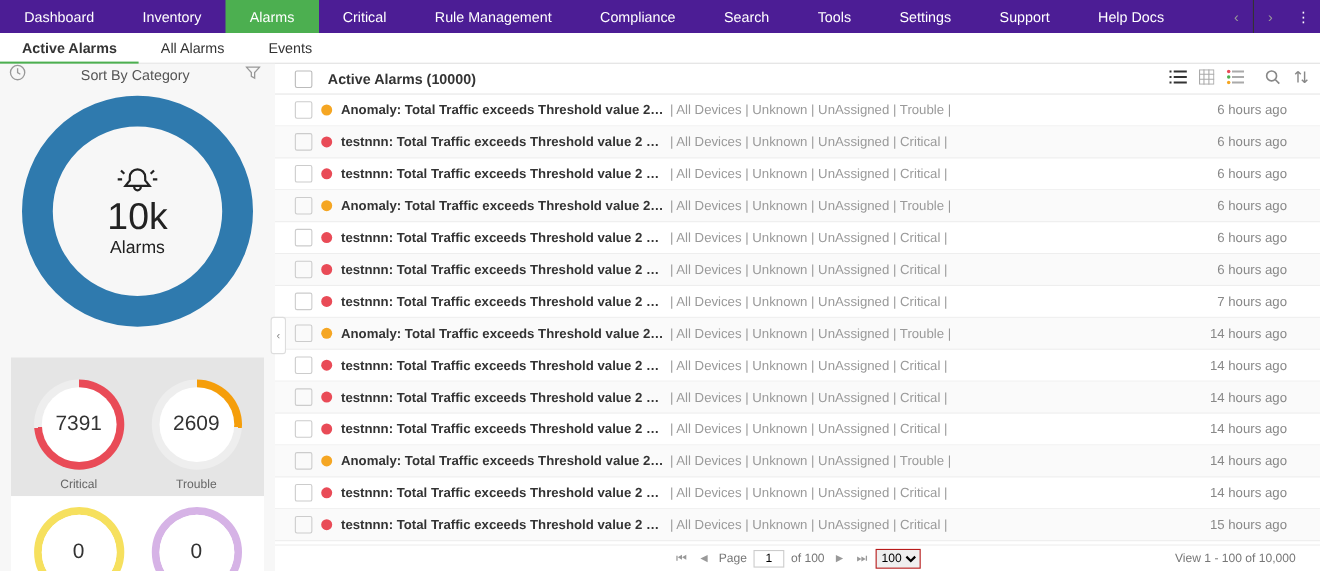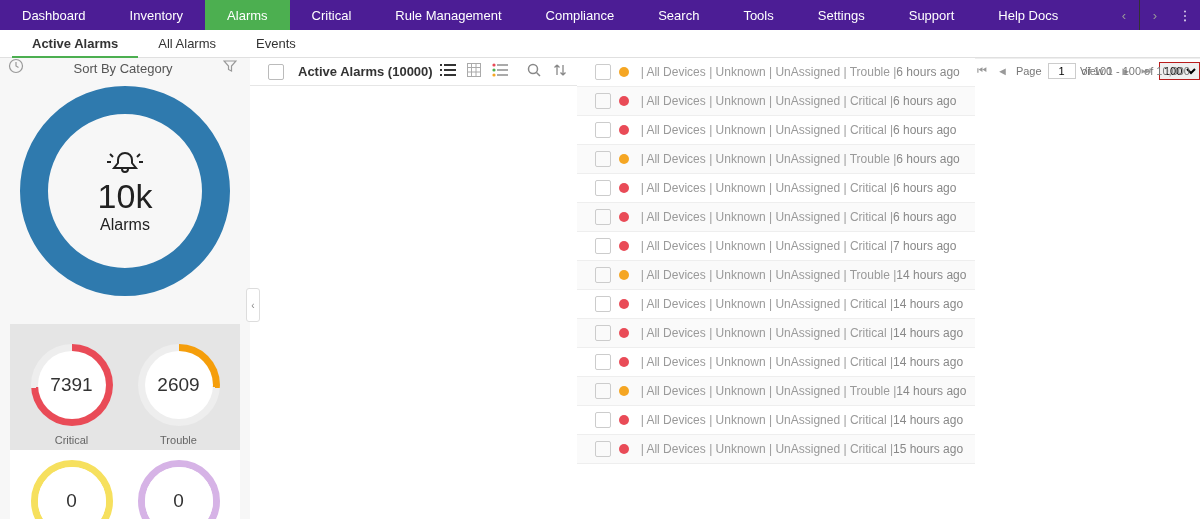--- a/index.html
+++ b/index.html
@@ -8,21 +8,21 @@
   .topnav { height: 30px; background: #4c1d95; display: flex; align-items: stretch; color: #fff; font-size: 13px; }
   .topnav .nav-item { padding: 0 22px; display: flex; align-items: center; cursor: pointer; }
   .topnav .nav-item.active { background: #4caf50; }
   .topnav .spacer { flex: 1; }
   .topnav .nav-arrow { width: 30px; display: flex; align-items: center; justify-content: center; color: #999; cursor: pointer; }
   .topnav .kebab { width: 30px; display: flex; align-items: center; justify-content: center; cursor: pointer; }
   .topnav .divider { width: 1px; background: #333; }
   
   .subnav { height: 28px; border-bottom: 1px solid #e0e0e0; display: flex; align-items: stretch; font-size: 13px; color: #333; }
   .subnav .sub-item { padding: 0 20px; display: flex; align-items: center; cursor: pointer; position: relative; }
-  .subnav .sub-item.active { font-weight: 600; margin-left: 12px; }
+  .subnav .sub-item.active { font-weight: 600; }
   .subnav .sub-item.active::after { content: ""; position: absolute; left: 0; right: 0; bottom: -1px; height: 2px; background: #4caf50; }
   
   .body { display: flex; height: calc(519px - 30px - 28px); }
   .sidebar { width: 250px; background: #f7f7f7; display: flex; flex-direction: column; position: relative; }
   .side-head { display: flex; align-items: center; height: 28px; padding: 0 8px 0 4px; }
   .side-head .clock { width: 24px; text-align: center; color: #888; }
   .side-head .title { flex: 1; text-align: center; font-size: 13px; color: #555; }
   .side-head .funnel { width: 24px; text-align: center; color: #888; cursor: pointer; }
   .donut-wrap { display: flex; justify-content: center; margin-top: 8px; }
   .big-donut { width: 210px; height: 210px; position: relative; }
@@ -35,42 +35,42 @@
   .mini-donut { width: 82px; height: 82px; border-radius: 50%; position: relative; display: flex; align-items: center; justify-content: center; margin: 0 auto; }
   .mini-donut::after { content: ""; position: absolute; inset: 7px; background: #fff; border-radius: 50%; }
   .mini-donut span { position: relative; z-index: 1; font-size: 19px; color: #333; }
   .mini-card .mlbl { font-size: 11px; color: #666; margin-top: 8px; }
   .mini-row2 { display: flex; justify-content: space-around; padding: 10px 8px 0; background: #fff; margin: 0 10px; }
   .mini-donut.zero { border: 7px solid; }
   .mini-donut.zero::after { inset: 0; }
   
   .collapse-handle { position: absolute; right: -10px; top: 230px; width: 14px; height: 34px; background: #fff; border: 1px solid #ddd; border-radius: 3px; display: flex; align-items: center; justify-content: center; font-size: 10px; color: #888; cursor: pointer; z-index: 5; }
   
-  .main { flex: 1; display: flex; flex-direction: row; min-width: 0; }
+  .main { flex: 1; display: flex; flex-direction: column; min-width: 0; }
   .main-head { height: 28px; display: flex; align-items: center; padding: 0 6px 0 18px; border-bottom: 1px solid #e6e6e6; }
   .main-head .sel-all { width: 16px; height: 16px; border: 1px solid #bbb; border-radius: 2px; margin-right: 14px; cursor: pointer; }
   .main-head .htitle { font-size: 13px; font-weight: 600; color: #333; }
   .main-head .grow { flex: 1; }
   .main-head .ico { width: 22px; text-align: center; color: #888; cursor: pointer; font-size: 14px; margin-left: 4px; }
   
   .rows { flex: 1; overflow-y: scroll; }
   .row { display: flex; align-items: center; height: 29px; padding: 0 30px 0 18px; border-bottom: 1px solid #eee; font-size: 12px; color: #444; }
   .row:nth-child(even) { background: #fafafa; }
   .row .cb { width: 16px; height: 16px; border: 1px solid #ccc; border-radius: 2px; margin-right: 8px; cursor: pointer; flex: 0 0 16px; }
   .row .dot { width: 10px; height: 10px; border-radius: 50%; margin-right: 8px; flex: 0 0 10px; }
   .row .msg { font-weight: 600; color: #333; white-space: nowrap; overflow: hidden; text-overflow: ellipsis; max-width: 295px; }
   .row .meta { color: #9a9a9a; margin-left: 4px; white-space: nowrap; }
   .row .flex { flex: 1; }
   .row .time { color: #888; white-space: nowrap; }
   
   .pager { height: 24px; display: flex; align-items: center; justify-content: center; gap: 6px; font-size: 11px; color: #777; border-top: 1px solid #eee; position: relative; }
   .pager .pg-btn { cursor: pointer; padding: 0 2px; color: #999; }
   .pager input.pg-num { width: 28px; height: 16px; font-size: 11px; text-align: center; border: 1px solid #ccc; }
   .pager select { height: 18px; font-size: 11px; border: 1px solid #b91c1c; }
-  .pager .summary { position: absolute; right: 10px; }
+  .pager .summary { position: absolute; right: 22px; }
   
   .rows::-webkit-scrollbar { width: 10px; }
   .rows::-webkit-scrollbar-thumb { background: #c7c7c7; border-radius: 5px; }
   .rows::-webkit-scrollbar-track { background: #f0f0f0; }
 </style>
 </head>
 <body>
 
 <div class="topnav">
   <div id="nav-items" style="display:flex;">

